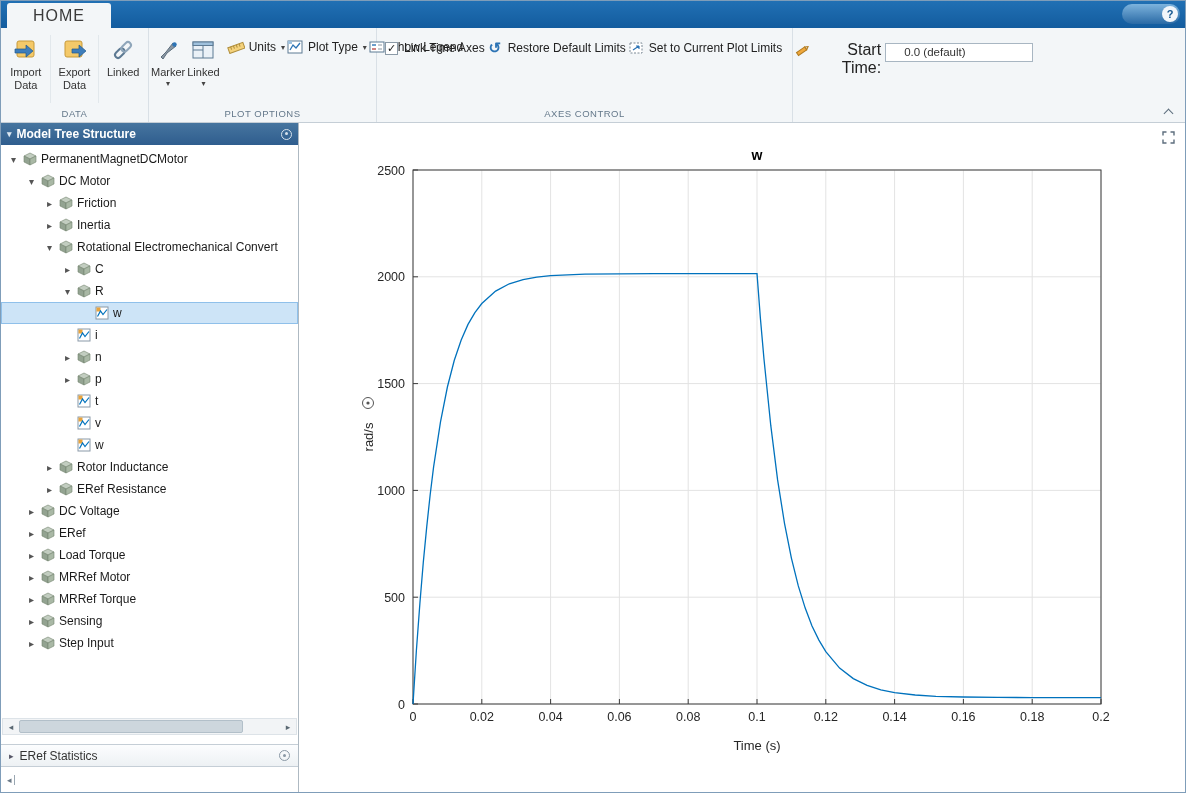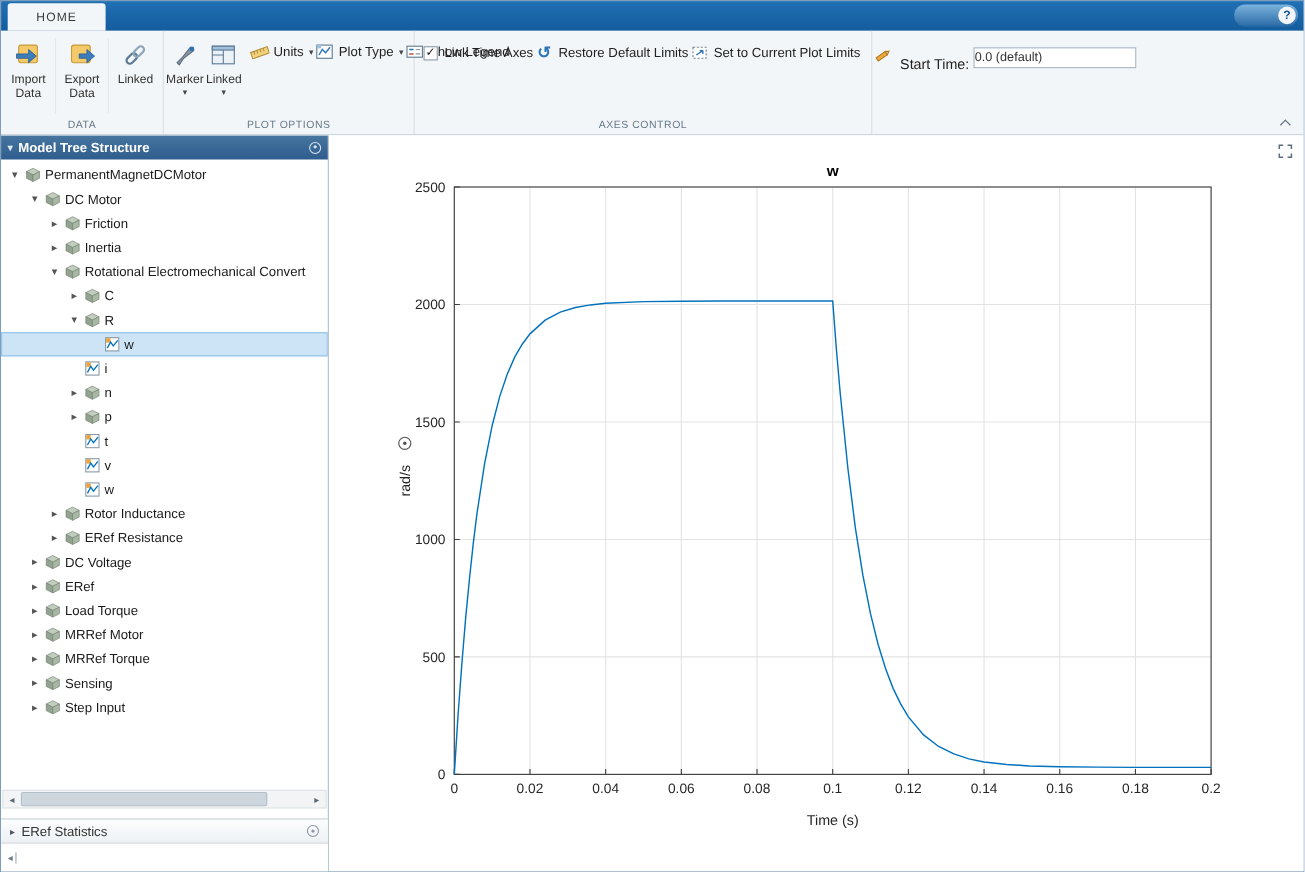--- a/index.html
+++ b/index.html
@@ -8,21 +8,21 @@
 
   
   .titlebar { height:30px; background:#fff; display:flex; align-items:center; flex:none; }
   .app-icon { width:18px; height:18px; margin:0 6px 0 8px; }
   .title-text { font-size:12px; color:#111; }
   .win-controls { margin-left:auto; display:flex; height:100%; }
   .win-btn { width:46px; height:100%; display:flex; align-items:center; justify-content:center; font-size:14px; color:#222; cursor:default; }
 
   
   .tabstrip { height:27px; background:linear-gradient(#2170b4,#135c9e); display:flex; align-items:flex-end; position:relative; flex:none; }
-  .tab-home { height:25px; margin-left:6px; padding:0 26px; background:#f3f6f8; color:#3a3a3a; font-size:11px; letter-spacing:1px; display:flex; align-items:center; border-radius:3px 3px 0 0; }
+  .tab-home { height:25px; margin-left:6px; padding:0 26px; background:#f3f6f8; color:#3a3a3a; font-size:16px; letter-spacing:1px; display:flex; align-items:center; border-radius:3px 3px 0 0; }
   .help-pill { position:absolute; right:5px; top:3px; width:58px; height:20px; border-radius:10px; background:linear-gradient(#7db3dd,#2a6aa5); display:flex; align-items:center; justify-content:flex-end; padding-right:2px; }
   .help-circle { width:16px; height:16px; border-radius:50%; background:#f2f6fa; color:#14568f; font-size:11px; font-weight:bold; display:flex; align-items:center; justify-content:center; }
 
   
   .ribbon { height:95px; background:#f3f6f8; border-bottom:1px solid #c5ced6; display:flex; position:relative; flex:none; }
   .rsec { border-right:1px solid #d9e0e6; display:flex; flex-direction:column; padding:3px 2px 0 2px; }
   .rsec-content { flex:1; display:flex; align-items:stretch; }
   .rsec-label { height:15px; text-align:center; font-size:9.5px; color:#64788a; line-height:14px; letter-spacing:0.5px; }
   .bigbtn { width:46px; display:flex; flex-direction:column; align-items:center; padding-top:4px; cursor:default; }
   .bigbtn .bicon { height:30px; display:flex; align-items:center; }
@@ -30,22 +30,22 @@
   .bigbtn .darr { font-size:8px; color:#444; line-height:9px; }
   .vline { width:1px; background:#e2e8ec; margin:4px 1px; }
   .smallcol { display:flex; flex-direction:row; justify-content:flex-start; padding:4px 4px 0 6px; }
   .smallbtn { height:24px; display:flex; align-items:center; font-size:12px; color:#222; cursor:default; white-space:nowrap; }
   .smallbtn .sicon { width:20px; display:flex; justify-content:center; margin-right:3px; }
   .smallbtn .darr { font-size:8px; color:#444; margin-left:5px; }
   .checkbox { width:13px; height:13px; border:1px solid #8b9aa7; background:#fff; font-size:11px; line-height:11px; text-align:center; color:#1a1a1a; margin-right:6px; }
   .undo-glyph { font-size:15px; color:#2d74b5; font-weight:bold; }
   .timecol { display:flex; flex-direction:column; justify-content:flex-start; padding:8px 4px 0 8px; }
   .timerow { height:26px; display:flex; align-items:center; }
-  .timerow label { width:68px; text-align:right; font-size:13px; color:#222; margin:13px 4px 0 3px; }
-  .timerow input { width:148px; height:19px; border:1px solid #a8b6c2; background:#fff; font-size:11.5px; color:#333; padding:0 0; font-family:"Liberation Sans", sans-serif; }
+  .timerow label { width:68px; text-align:right; font-size:16px; color:#222; margin:13px 4px 0 3px; }
+  .timerow input { width:148px; height:19px; border:1px solid #a8b6c2; background:#fff; font-size:11.5px; color:#333; padding:0 18px; font-family:"Liberation Sans", sans-serif; }
   .ribbon-collapse { position:absolute; right:10px; bottom:5px; width:14px; height:10px; display:flex; align-items:center; justify-content:center; cursor:default; }
   .chev-up { width:7px; height:7px; border-left:1.5px solid #5d6e7d; border-top:1.5px solid #5d6e7d; transform:rotate(45deg); margin-top:3px; }
 
   
   .main { flex:1; display:flex; min-height:0; }
   .left-panel { width:298px; border-right:1px solid #aeb9c2; display:flex; flex-direction:column; background:#fff; }
   .panel-header { height:22px; background:linear-gradient(#46759f,#2f5d8e); color:#fff; font-size:12px; font-weight:bold; display:flex; align-items:center; padding:0 6px; flex:none; }
   .ph-caret { font-size:9px; margin-right:5px; color:#dce8f2; }
   .circle-icon { width:11px; height:11px; border:1.5px solid #d7e2ec; border-radius:50%; margin-left:auto; position:relative; }
   .circle-icon::after { content:""; position:absolute; left:2.5px; top:2.5px; width:3px; height:3px; border-radius:50%; background:#d7e2ec; }

